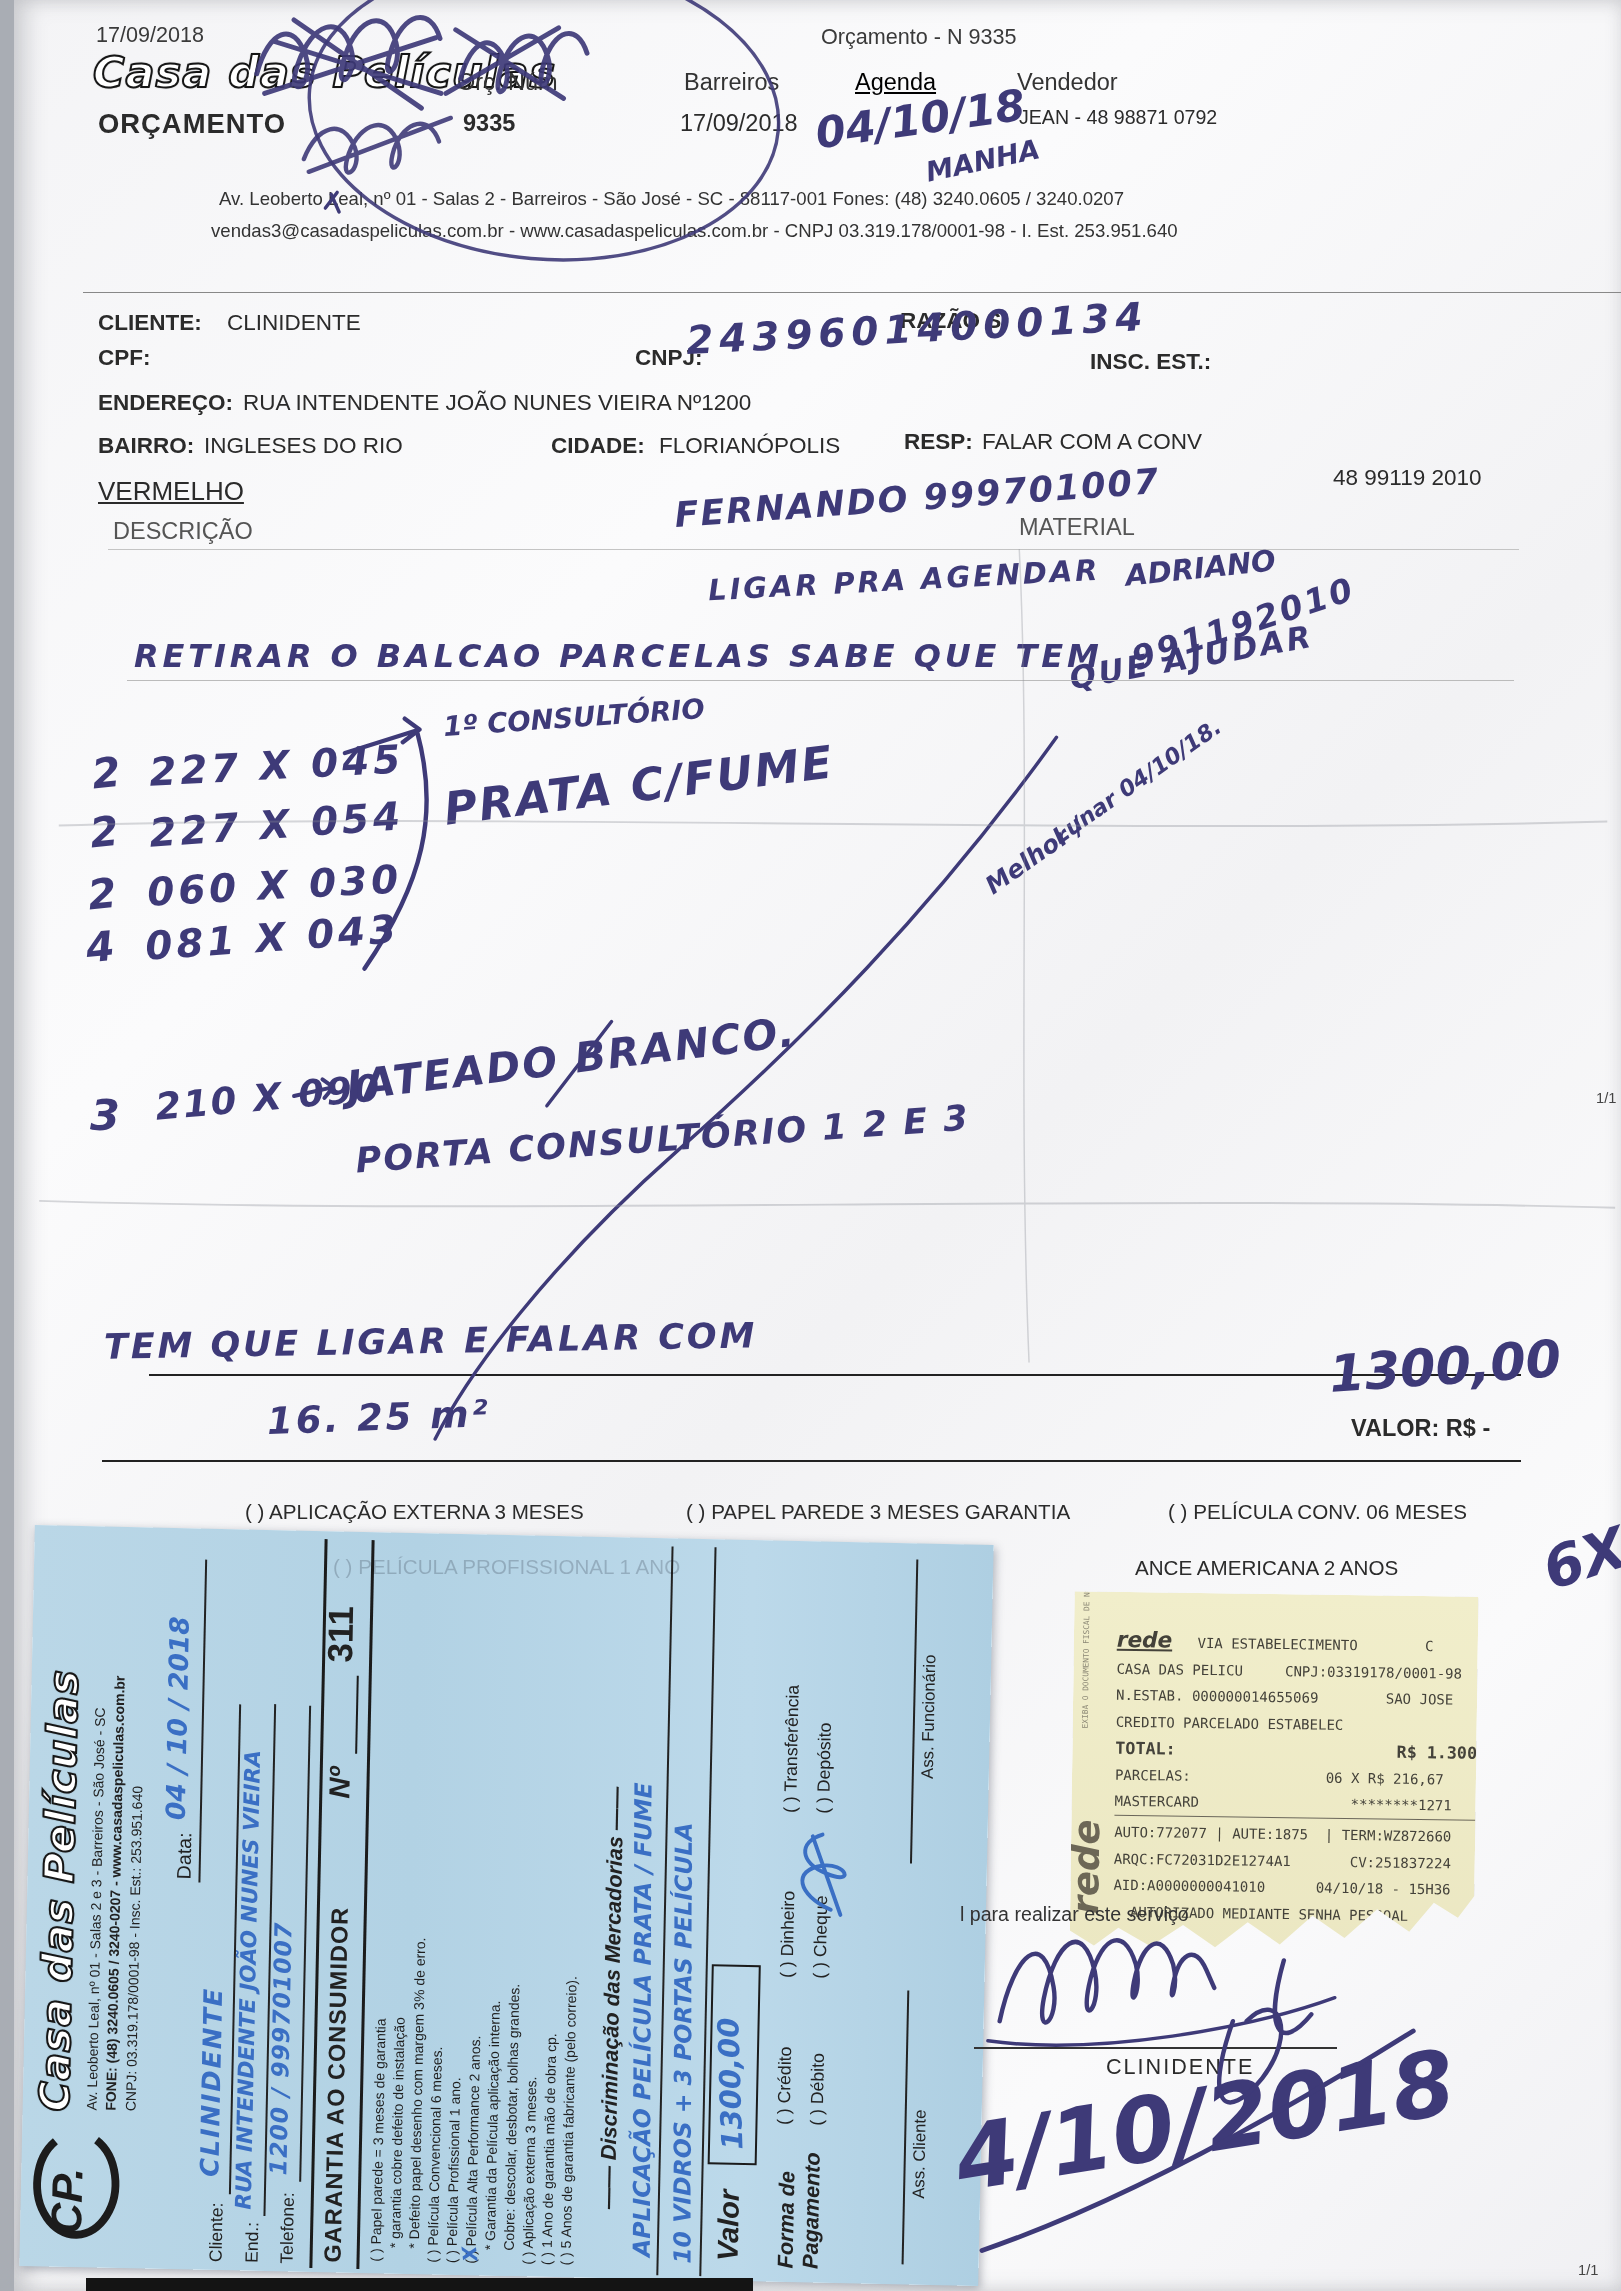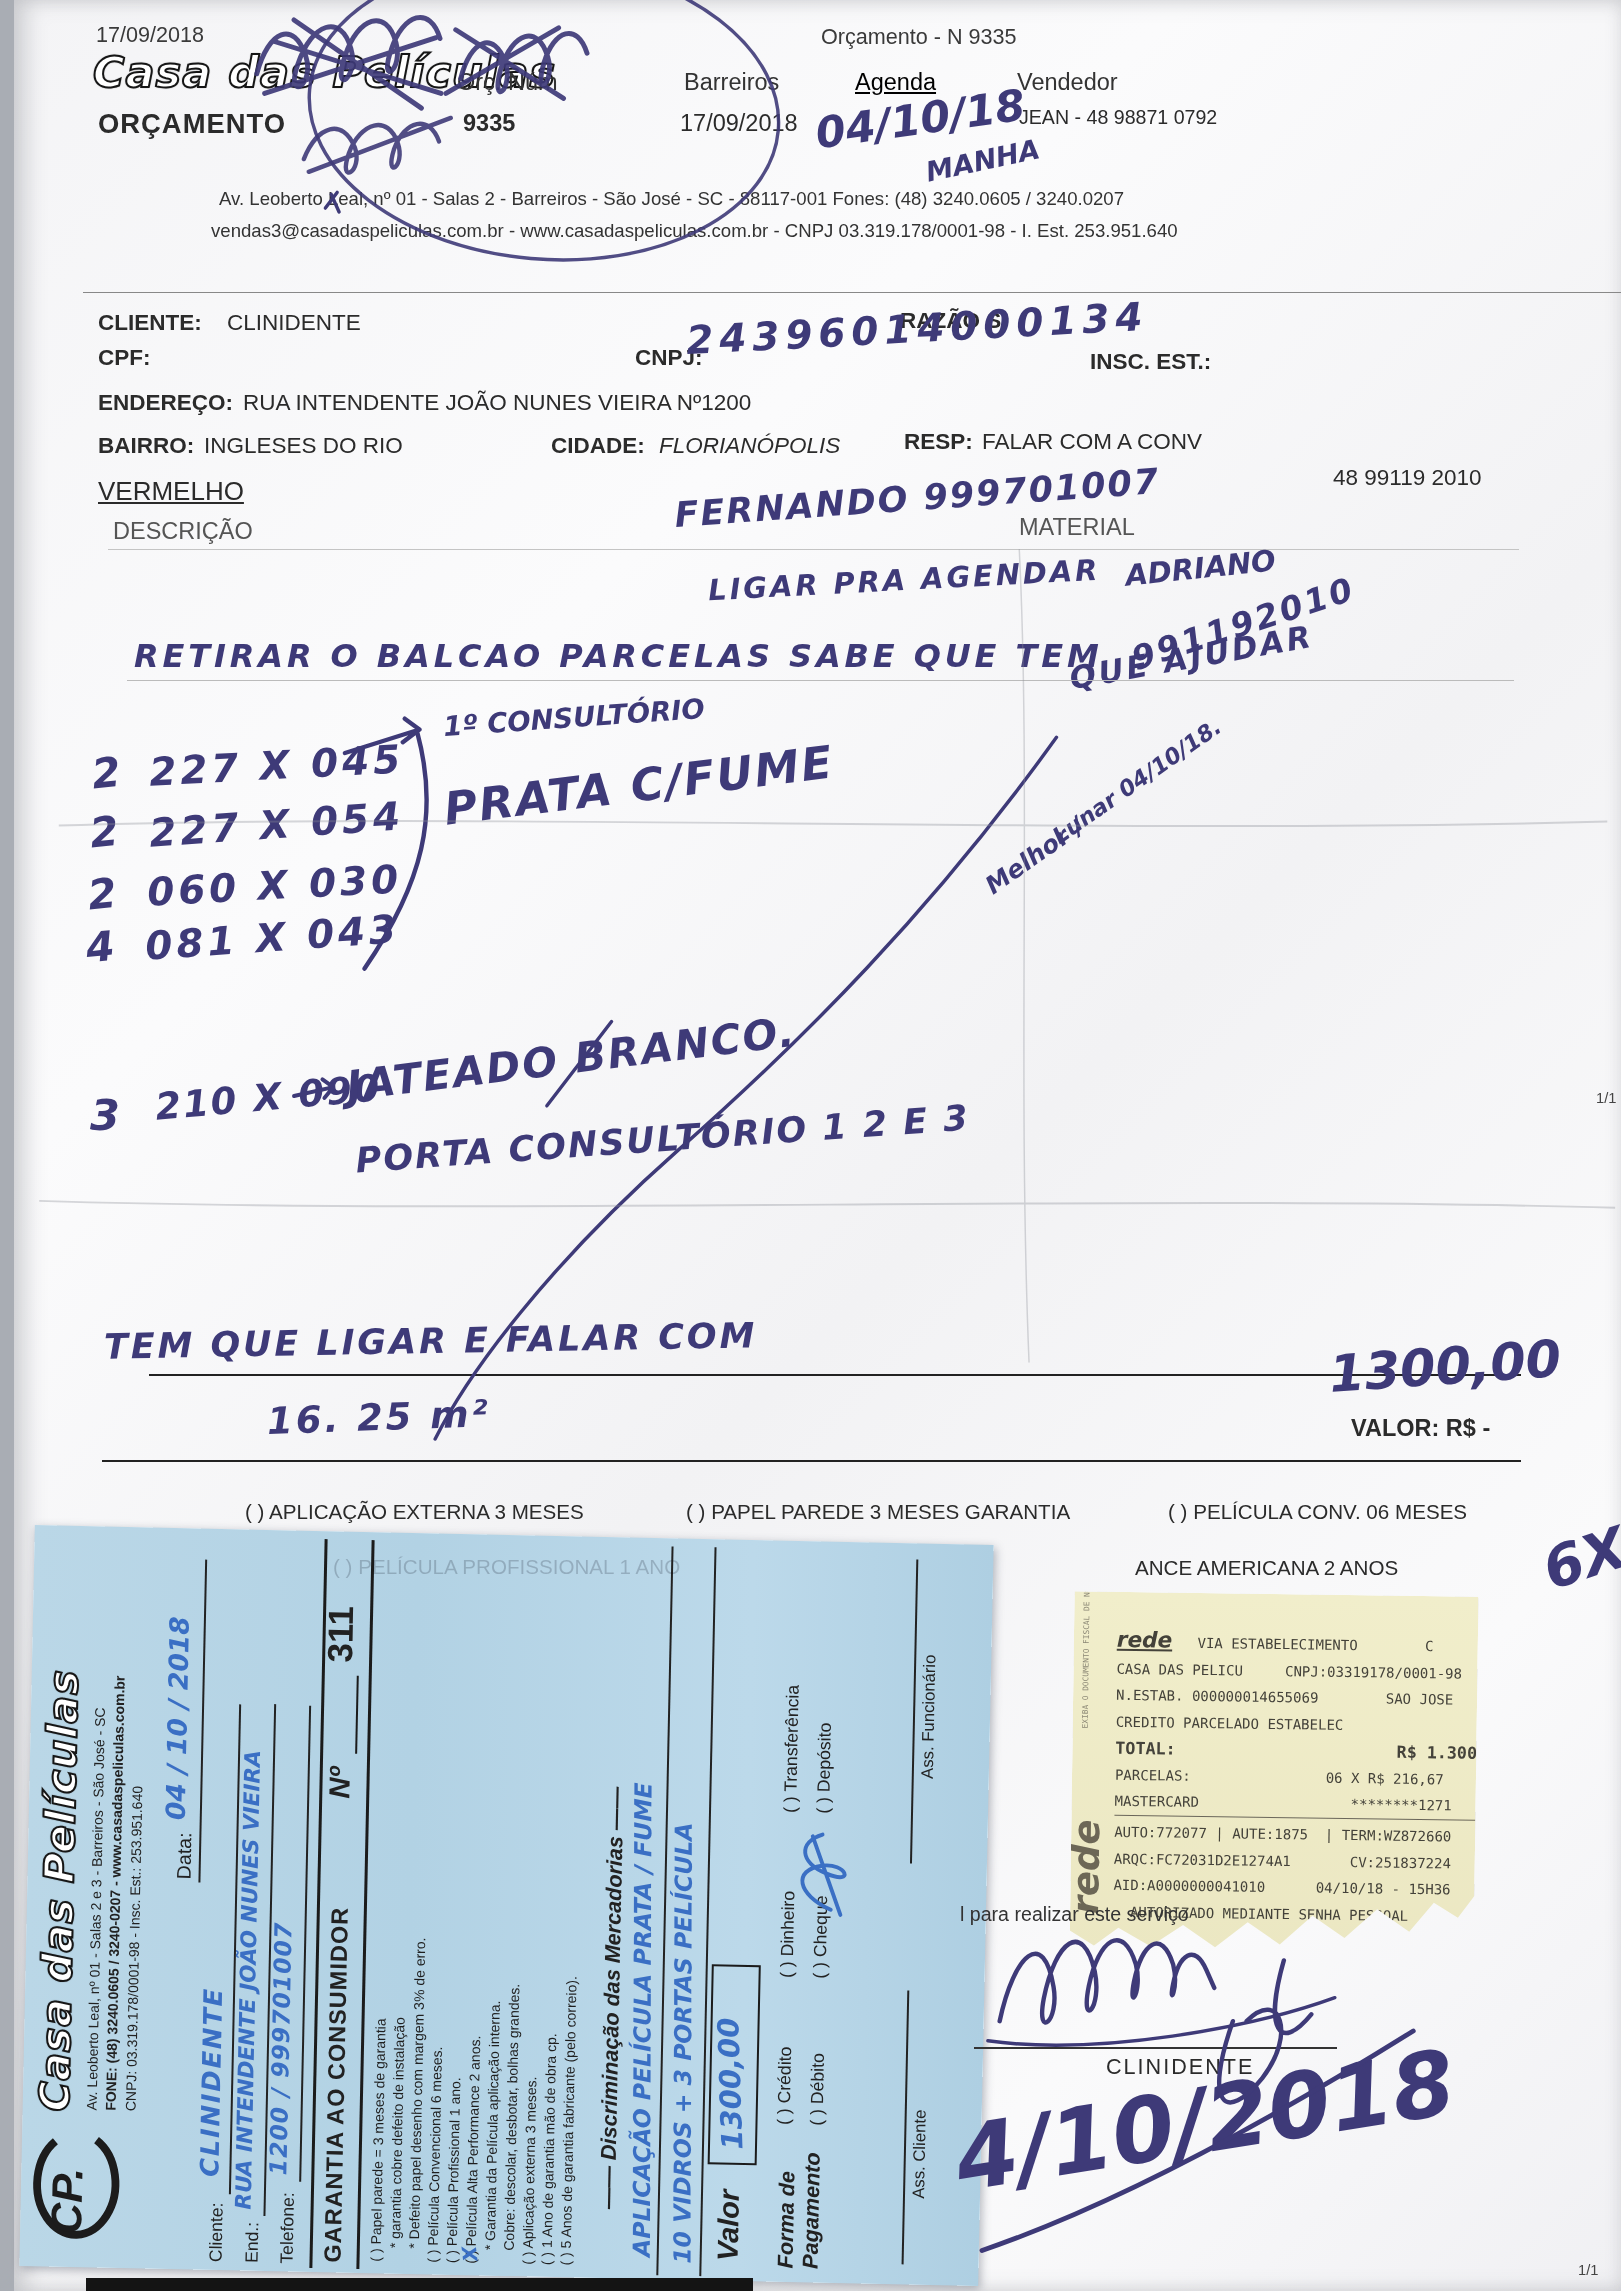--- a/index.html
+++ b/index.html
@@ -65,21 +65,21 @@
   <span class="t b" style="left:900px;top:308px;font-size:22.5px;">RAZÃO S:</span>
   <span class="t b" style="left:98px;top:345px;font-size:22.5px;">CPF:</span>
   <span class="t b" style="left:635px;top:345px;font-size:22.5px;">CNPJ:</span>
   <span class="t hw" style="left:686px;top:306px;font-size:39px;letter-spacing:5.9px;transform:rotate(-3deg);">24396014000134</span>
   <span class="t b" style="left:1090px;top:349px;font-size:22.5px;">INSC. EST.:</span>
   <span class="t b" style="left:98px;top:390px;font-size:22.5px;">ENDEREÇO:</span>
   <span class="t" style="left:243px;top:390px;font-size:22.5px;">RUA INTENDENTE JOÃO NUNES VIEIRA Nº1200</span>
   <span class="t b" style="left:98px;top:433px;font-size:22.5px;">BAIRRO:</span>
   <span class="t" style="left:204px;top:433px;font-size:22.5px;">INGLESES DO RIO</span>
   <span class="t b" style="left:551px;top:433px;font-size:22.5px;">CIDADE:</span>
-  <span class="t" style="left:659px;top:433px;font-size:22.5px;font-style:italic;">FLORIANÓPOLIS</span>
+  <span class="t" style="left:659px;top:433px;font-size:22.5px;">FLORIANÓPOLIS</span>
   <span class="t b" style="left:904px;top:429px;font-size:22.5px;">RESP:</span>
   <span class="t" style="left:982px;top:429px;font-size:22.5px;">FALAR COM A CONV</span>
   <span class="t" style="left:98px;top:476px;font-size:26px;text-decoration:underline;">VERMELHO</span>
   <span class="t hw" style="left:674px;top:478px;font-size:35px;transform:rotate(-4deg);letter-spacing:2px;">FERNANDO 999701007</span>
   <span class="t" style="left:1333px;top:465px;font-size:22.5px;">48 99119 2010</span>
   <span class="t" style="left:113px;top:518px;font-size:23.5px;color:#555;">DESCRIÇÃO</span>
   <span class="t" style="left:1019px;top:514px;font-size:23.5px;color:#555;">MATERIAL</span>
   <div class="rule" style="left:108px;top:549px;width:1411px;background:#c4c4c4;"></div>
 
   <span class="t hw" style="left:708px;top:563px;font-size:29px;letter-spacing:2.9px;transform:rotate(-3deg);">LIGAR PRA AGENDAR</span>

